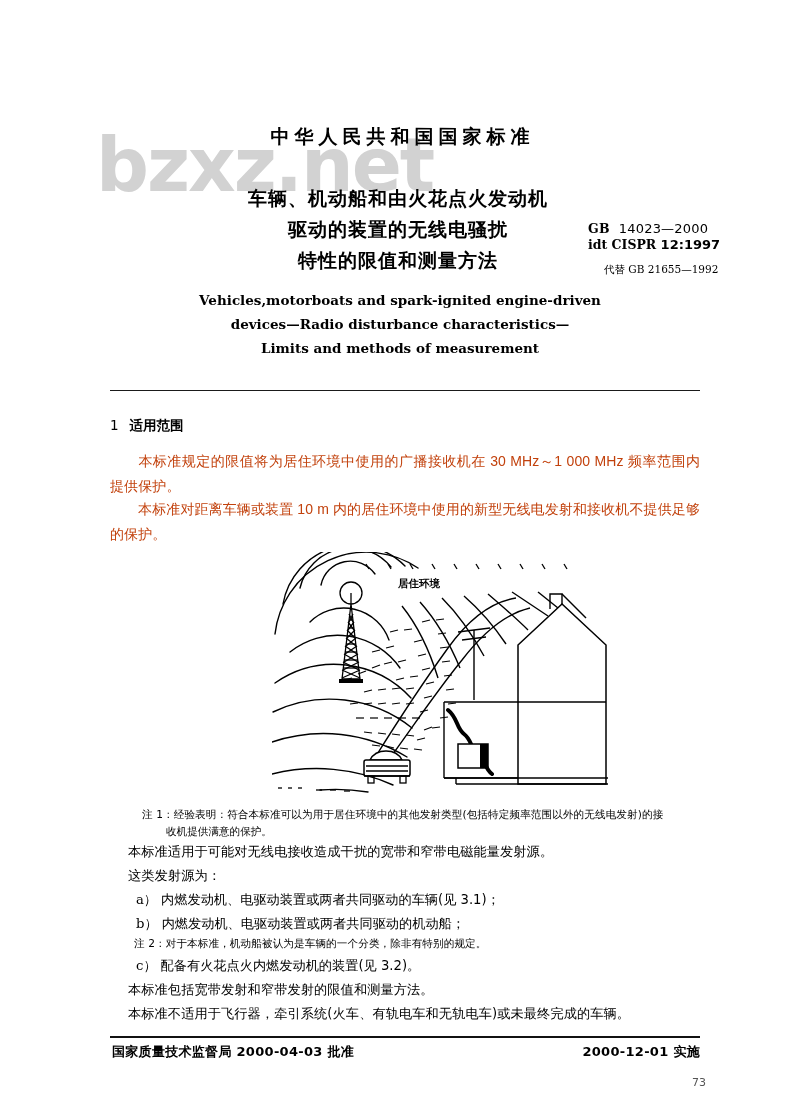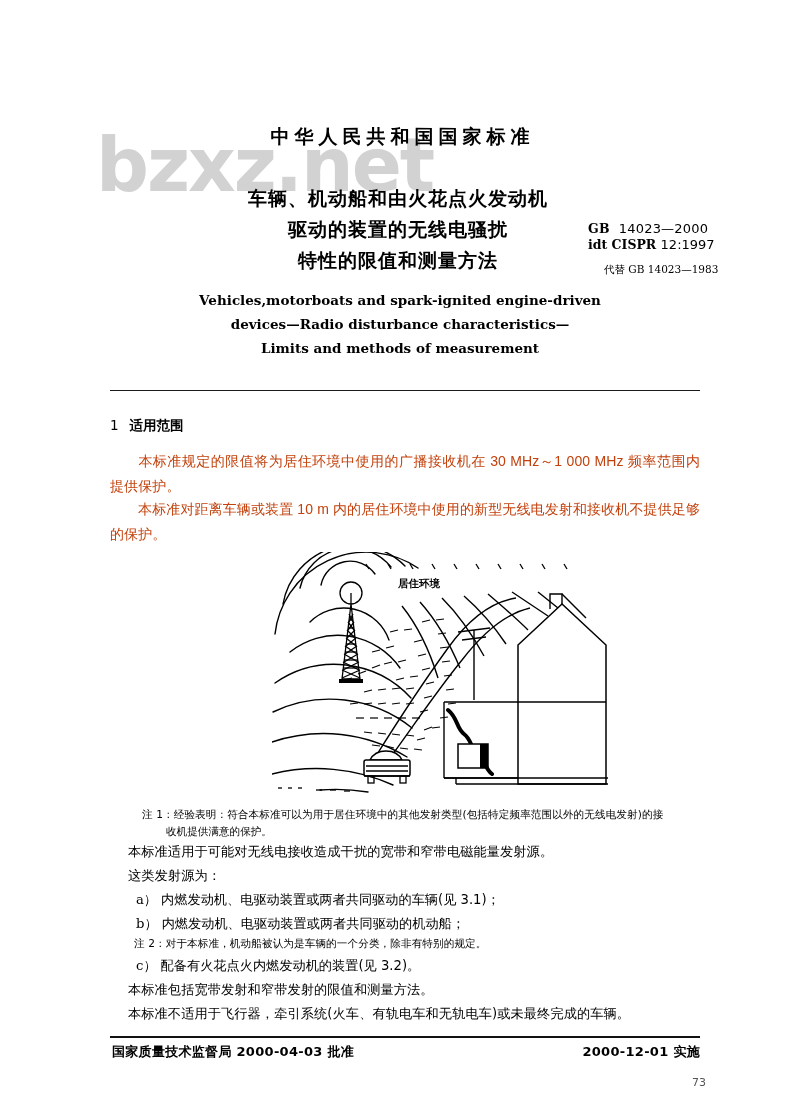--- a/index.html
+++ b/index.html
@@ -87,21 +87,21 @@
     font-family: "DejaVu Sans", "Liberation Sans", sans-serif;
     font-weight: normal;
     font-size: 13px;
   }
   .std-num .idtline {
     font-weight: bold;
     margin-top: 1px;
   }
   .std-num .idtline .num {
     font-family: "DejaVu Sans", "Liberation Sans", sans-serif;
-    font-weight: normal;
+    font-weight: bold;
     font-size: 13px;
   }
   .replaces {
     position: absolute;
     left: 604px;
     top: 263px;
     width: 200px;
     color: #000;
     font-family: "DejaVu Sans", "Liberation Sans", sans-serif;
     font-size: 10.5px;
@@ -306,21 +306,21 @@
       <div class="gbline nowrapnum">
         <span>GB</span>&nbsp;&nbsp;<span class="num">14023—2000</span>
       </div>
       <div class="idtline nowrapnum">
         <span>idt CISPR</span>&nbsp;<span class="num">12:1997</span>
       </div>
     </div>
 
     <div class="replaces">
       <span>代替</span>
-      <span class="ser">GB 14023—1983</span>
+      <span class="ser">GB 21655—1992</span>
     </div>
 
     <div class="en-title">
       <div>Vehicles,motorboats and spark-ignited engine-driven</div>
       <div>devices—Radio disturbance characteristics—</div>
       <div>Limits and methods of measurement</div>
     </div>
 
     <div class="rule-top"></div>
   </div>

